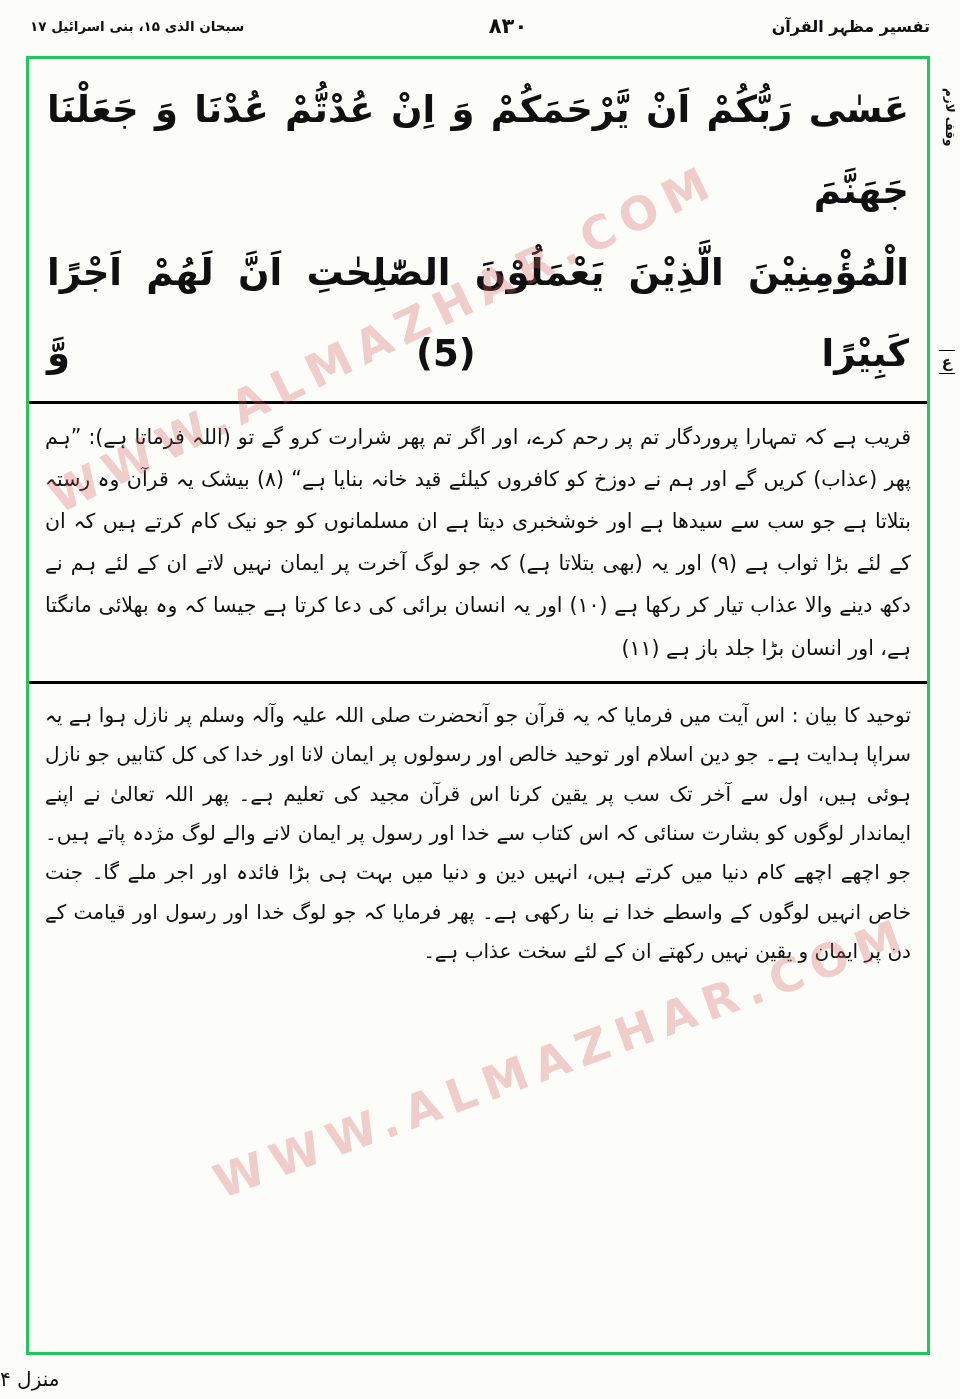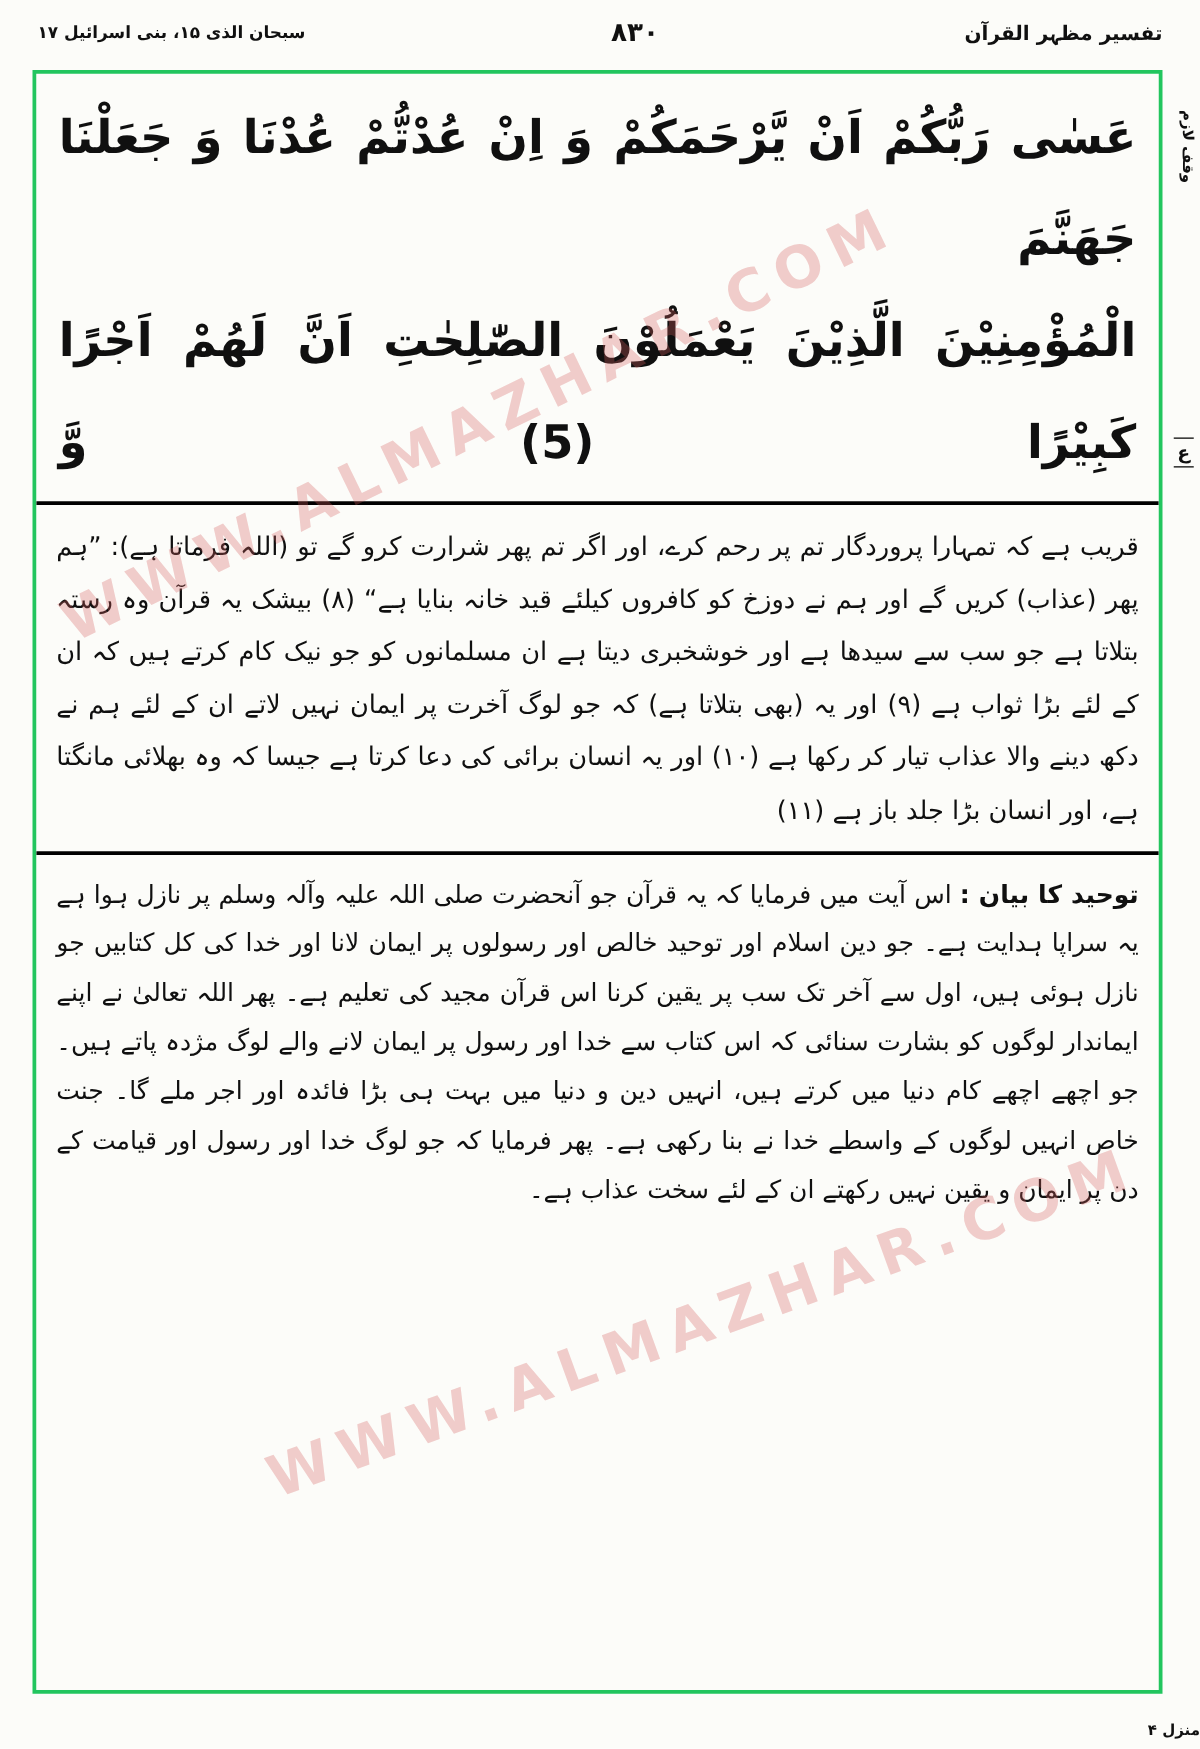--- a/index.html
+++ b/index.html
@@ -77,26 +77,26 @@
   }
 
   
   .commentary-section {
     border-top:3px solid #000;
     padding:12px 16px 6px;
     font-size:20px; line-height:1.97;
     text-align:justify;
     flex:1;
   }
-  .commentary-lead { font-weight:bold; }
+  .commentary-lead { font-weight:normal; }
 
   
   .page-footer {
     position:absolute; bottom:8px; left:0; right:0;
-    text-align:right; font-size:12px; font-weight:bold;
+    text-align:left; font-size:20px; font-weight:normal;
   }
 </style>
 </head>
 <body>
 
 <div class="page">
 
   <div class="watermark wm1">WWW.ALMAZHAR.COM</div>
   <div class="watermark wm2">WWW.ALMAZHAR.COM</div>
 

